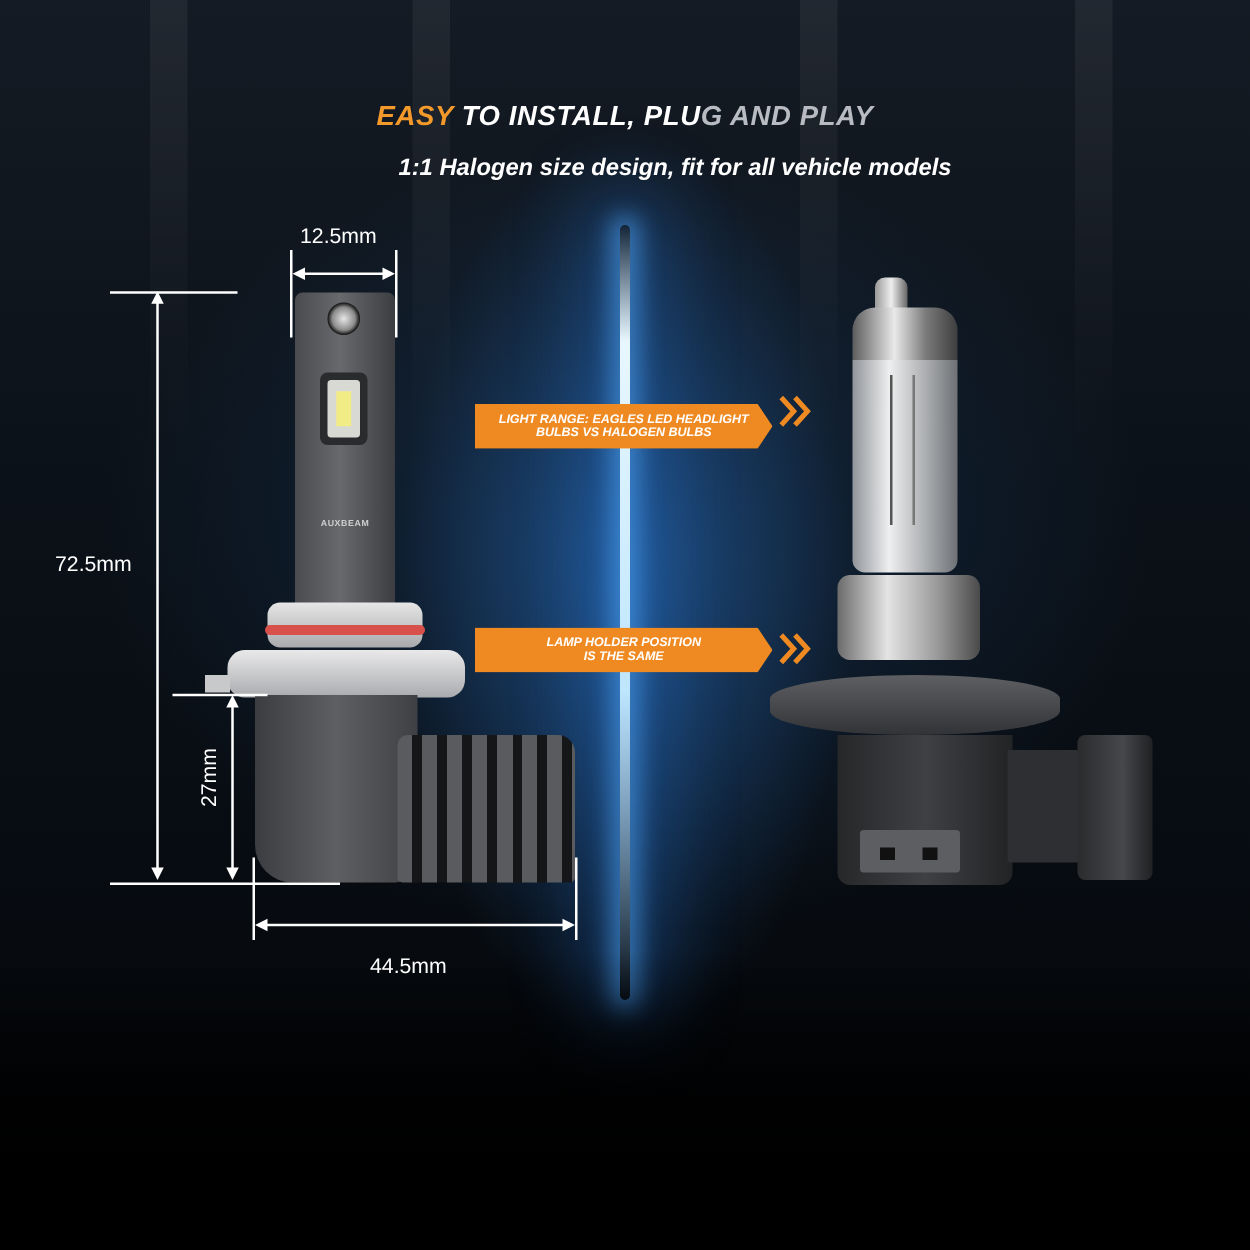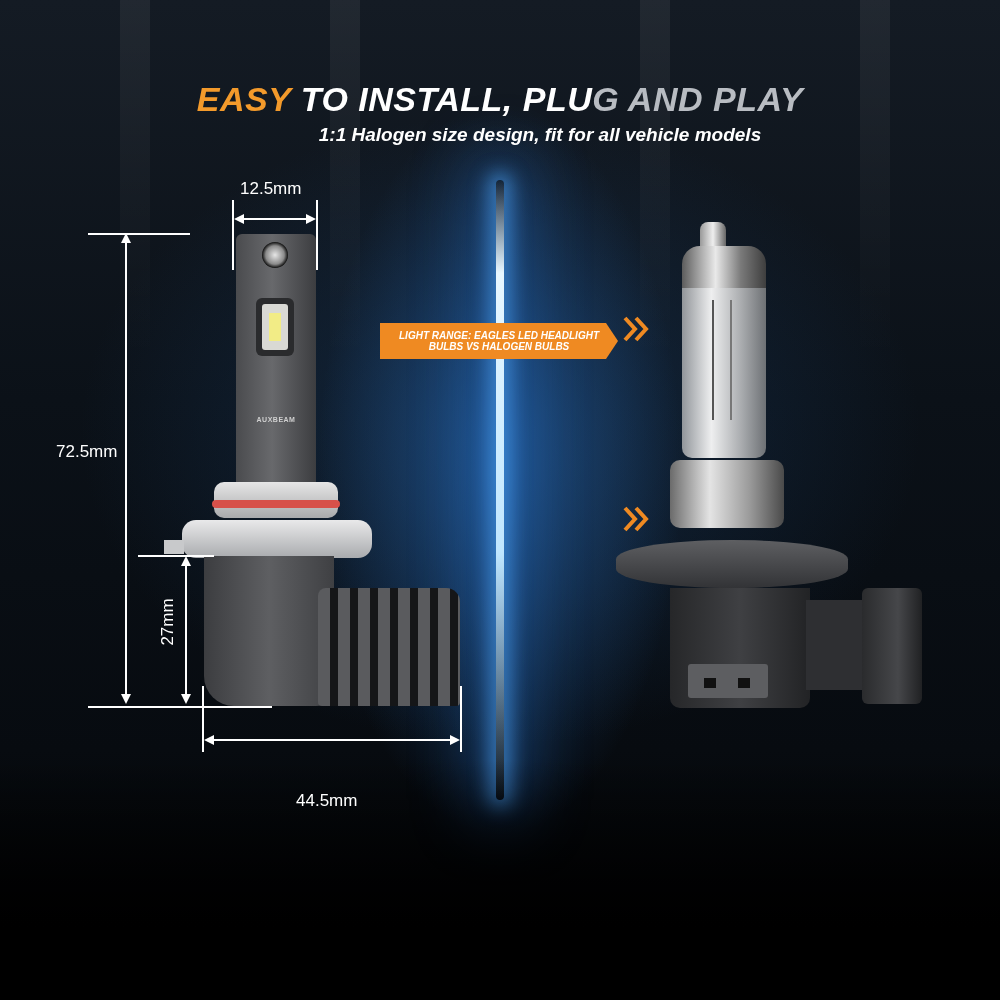--- a/index.html
+++ b/index.html
@@ -8,21 +8,21 @@
     background:
       radial-gradient(ellipse 260px 520px at 500px 470px, rgba(40,110,190,0.55), rgba(10,30,60,0) 70%),
       radial-gradient(ellipse 560px 420px at 500px 430px, rgba(25,60,100,0.55), rgba(0,0,0,0) 75%),
       linear-gradient(#141b24 0%, #0b1118 40%, #070b10 75%, #000 100%);
   }
   .pillar { position:absolute; top:0; width:30px; height:360px; background:linear-gradient(rgba(255,255,255,0.06), rgba(255,255,255,0)); }
   .floor { position:absolute; left:0; top:760px; width:1000px; height:240px; background:linear-gradient(rgba(0,0,0,0), #000 70%); }
   .beam { position:absolute; left:496px; top:180px; width:8px; height:620px;
     background:linear-gradient(rgba(180,230,255,0), #e8f7ff 15%, #bfe6ff 60%, rgba(120,190,255,0));
     box-shadow:0 0 18px 8px rgba(80,170,255,0.55), 0 0 60px 24px rgba(40,120,220,0.35); border-radius:4px; }
-  .title { position:absolute; left:0; width:1000px; top:80px; text-align:center; font-size:34px; font-weight:900; font-style:italic; letter-spacing:0.5px; color:#fff; }
+  .title { position:absolute; left:0; width:1000px; top:80px; text-align:center; font-size:22px; font-weight:900; font-style:italic; letter-spacing:0.5px; color:#fff; }
   .title .accent { color:#f39a2b; }
   .title .fade { color:#b8bcc2; }
   .subtitle { position:absolute; left:0; width:1000px; top:124px; text-align:center; font-size:19px; font-style:italic; font-weight:bold; color:#fff;padding-left:40px; }
   .dim { position:absolute; color:#fff; font-size:17px; }
   .line { position:absolute; background:#fff; }
   .arrow-up { position:absolute; width:0; height:0; border-left:5px solid transparent; border-right:5px solid transparent; border-bottom:10px solid #fff; }
   .arrow-down { position:absolute; width:0; height:0; border-left:5px solid transparent; border-right:5px solid transparent; border-top:10px solid #fff; }
   .arrow-left { position:absolute; width:0; height:0; border-top:5px solid transparent; border-bottom:5px solid transparent; border-right:10px solid #fff; }
   .arrow-right { position:absolute; width:0; height:0; border-top:5px solid transparent; border-bottom:5px solid transparent; border-left:10px solid #fff; }
   .callout { position:absolute; left:380px; height:36px; width:238px; background:#ef8a22;
@@ -90,45 +90,49 @@
   <div class="line" style="left:316px;top:200px;width:2px;height:70px"></div>
   <div class="line" style="left:240px;top:218px;width:70px;height:2px"></div>
   <div class="arrow-left" style="left:234px;top:214px"></div>
   <div class="arrow-right" style="left:306px;top:214px"></div>
   <div class="dim" style="left:240px;top:179px">12.5mm</div>
 
   <div class="line" style="left:88px;top:233px;width:102px;height:2px"></div>
   <div class="line" style="left:125px;top:242px;width:2px;height:454px"></div>
   <div class="arrow-up" style="left:121px;top:233px"></div>
   <div class="arrow-down" style="left:121px;top:694px"></div>
-  <div class="dim" style="left:56px;top:442px">72.5mm</div>
+  <div class="dim" style="left:44px;top:442px">72.5mm</div>
 
   <div class="line" style="left:138px;top:555px;width:76px;height:2px"></div>
   <div class="line" style="left:185px;top:565px;width:2px;height:132px"></div>
   <div class="arrow-up" style="left:181px;top:556px"></div>
   <div class="arrow-down" style="left:181px;top:694px"></div>
   <div class="dim" style="left:144px;top:612px;transform:rotate(-90deg)">27mm</div>
 
   <div class="line" style="left:88px;top:706px;width:184px;height:2px"></div>
   <div class="line" style="left:202px;top:686px;width:2px;height:66px"></div>
   <div class="line" style="left:460px;top:686px;width:2px;height:66px"></div>
   <div class="line" style="left:210px;top:739px;width:244px;height:2px"></div>
   <div class="arrow-left" style="left:204px;top:735px"></div>
   <div class="arrow-right" style="left:450px;top:735px"></div>
-  <div class="dim" style="left:296px;top:791px">44.5mm</div>
+  <div class="dim" style="left:296px;top:763px">44.5mm</div>
 
   <div class="callout" style="top:323px">
     <span>LIGHT RANGE: EAGLES LED HEADLIGHT</span>
     <span>BULBS VS HALOGEN BULBS</span>
   </div>
   <svg class="chev" style="top:314px" viewBox="0 0 30 30">
     <polyline points="3,4 13,15 3,26" fill="none" stroke="#ef8a22" stroke-width="4"></polyline>
     <polyline points="14,4 24,15 14,26" fill="none" stroke="#ef8a22" stroke-width="4"></polyline>
   </svg>
 
+  <div class="callout" style="top:502px">
+    <span>LAMP HOLDER POSITION</span>
+    <span>IS THE SAME</span>
+  </div>
   <svg class="chev" style="top:504px" viewBox="0 0 30 30">
     <polyline points="3,4 13,15 3,26" fill="none" stroke="#ef8a22" stroke-width="4"></polyline>
     <polyline points="14,4 24,15 14,26" fill="none" stroke="#ef8a22" stroke-width="4"></polyline>
   </svg>
 
   <div>
     <div class="hal-tip"></div>
     <div class="hal-cap"></div>
     <div class="hal-glass"></div>
     <div class="hal-fil"></div>

